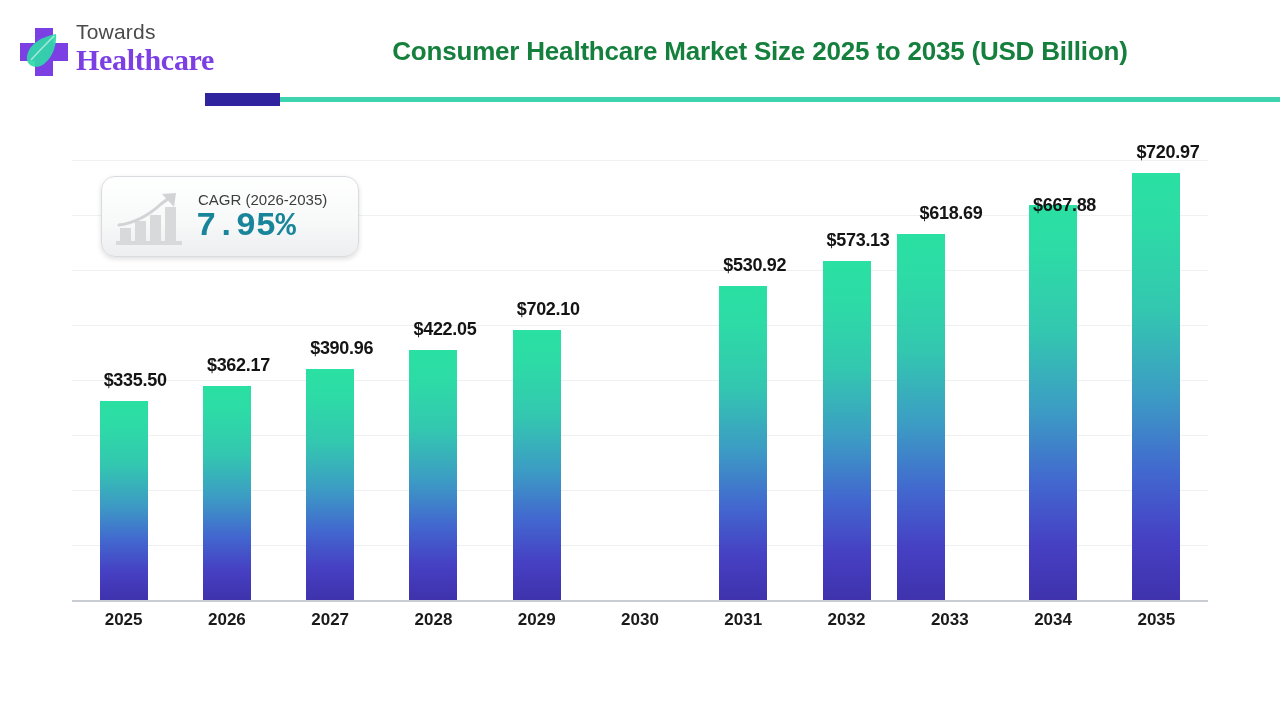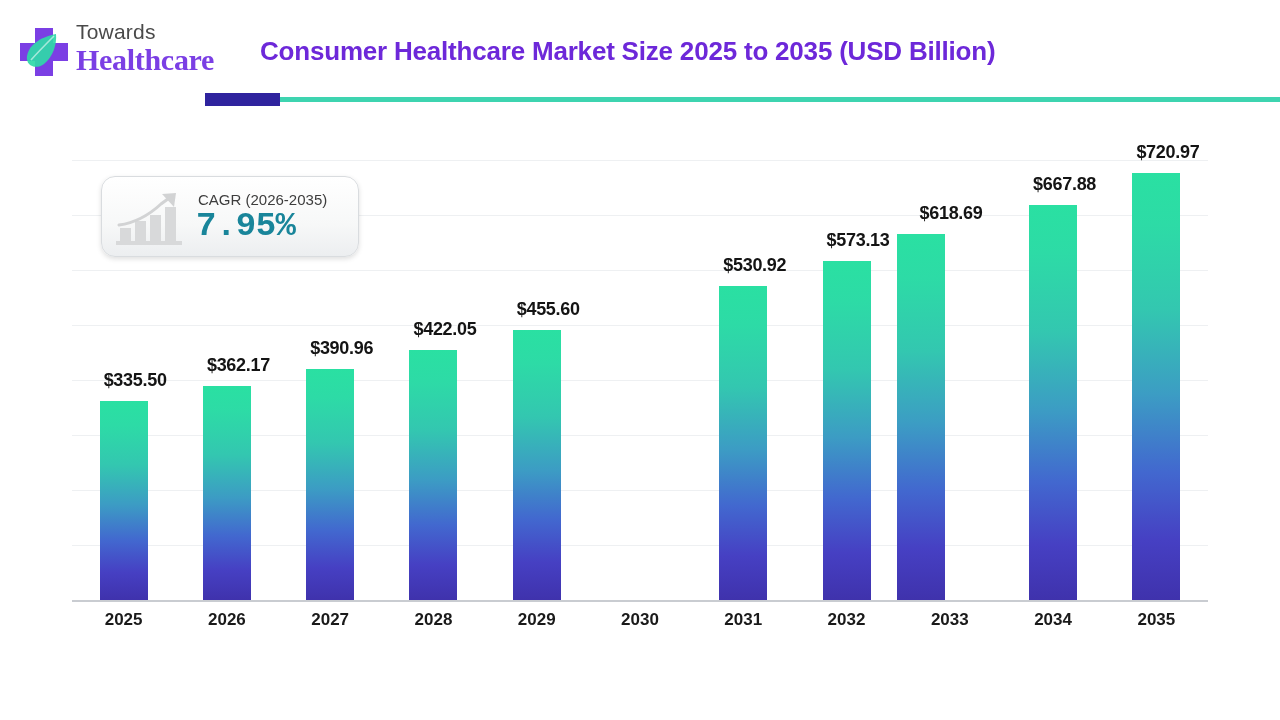--- a/index.html
+++ b/index.html
@@ -53,23 +53,24 @@
     font-size: 30px;
     font-weight: bold;
     color: #7b3fe4;
     line-height: 32px;
     letter-spacing: -0.3px;
   }
   #chart-title {
     position: absolute;
     left: 260px; top: 36px;
     width: 1000px;
+    text-align: center;
     font-size: 26px;
     font-weight: bold;
-    color: #6d28d9;
+    color: #15803d;
     letter-spacing: -0.2px;
   }
   #accent-rail {
     position: absolute;
     left: 205px; top: 97px;
     width: 1075px; height: 5px;
     background: #3ed4b0;
   }
   #accent-rail-strong {
     position: absolute;
@@ -235,37 +236,37 @@
       <div class="bar-group" style="left: 234.182px;">
         <div class="bar" title="2027: $390.96" style="height: 231px;"></div>
         <div class="bar-value" style="bottom: 241px;">$390.96</div>
       </div>
       <div class="bar-group" style="left: 337.455px;">
         <div class="bar" title="2028: $422.05" style="height: 250px;"></div>
         <div class="bar-value" style="bottom: 260px;">$422.05</div>
       </div>
       <div class="bar-group" style="left: 440.727px;">
         <div class="bar" title="2029: $455.60" style="height: 270px;"></div>
-        <div class="bar-value" style="bottom: 280px;">$455.60</div>
+        <div class="bar-value" style="bottom: 280px;">$702.10</div>
       </div>
       <div class="bar-group" style="left: 647.273px;">
         <div class="bar" title="2031: $530.92" style="height: 314px;"></div>
         <div class="bar-value" style="bottom: 324px;">$530.92</div>
       </div>
       <div class="bar-group" style="left: 750.545px;">
         <div class="bar" title="2032: $573.13" style="height: 339px;"></div>
         <div class="bar-value" style="bottom: 349px; margin-top: 28px;">$573.13</div>
       </div>
       <div class="bar-group" style="left: 825px; padding-left: 37px;">
         <div class="bar" title="2033: $618.69" style="height: 366px;"></div>
         <div class="bar-value" style="bottom: 376px;">$618.69</div>
       </div>
       <div class="bar-group" style="left: 957.091px;">
         <div class="bar" title="2034: $667.88" style="height: 395px;"></div>
-        <div class="bar-value" style="bottom: 405px; margin-top: 48px;">$667.88</div>
+        <div class="bar-value" style="bottom: 384px; margin-top: 48px;">$667.88</div>
       </div>
       <div class="bar-group" style="left: 1060.36px;">
         <div class="bar" title="2035: $720.97" style="height: 427px;"></div>
         <div class="bar-value" style="bottom: 437px;">$720.97</div>
       </div>
     </div>
 
   <div id="cagr-badge">
     <div id="cagr-icon">
       <svg viewBox="0 0 76 56" width="76" height="56" aria-hidden="true">

